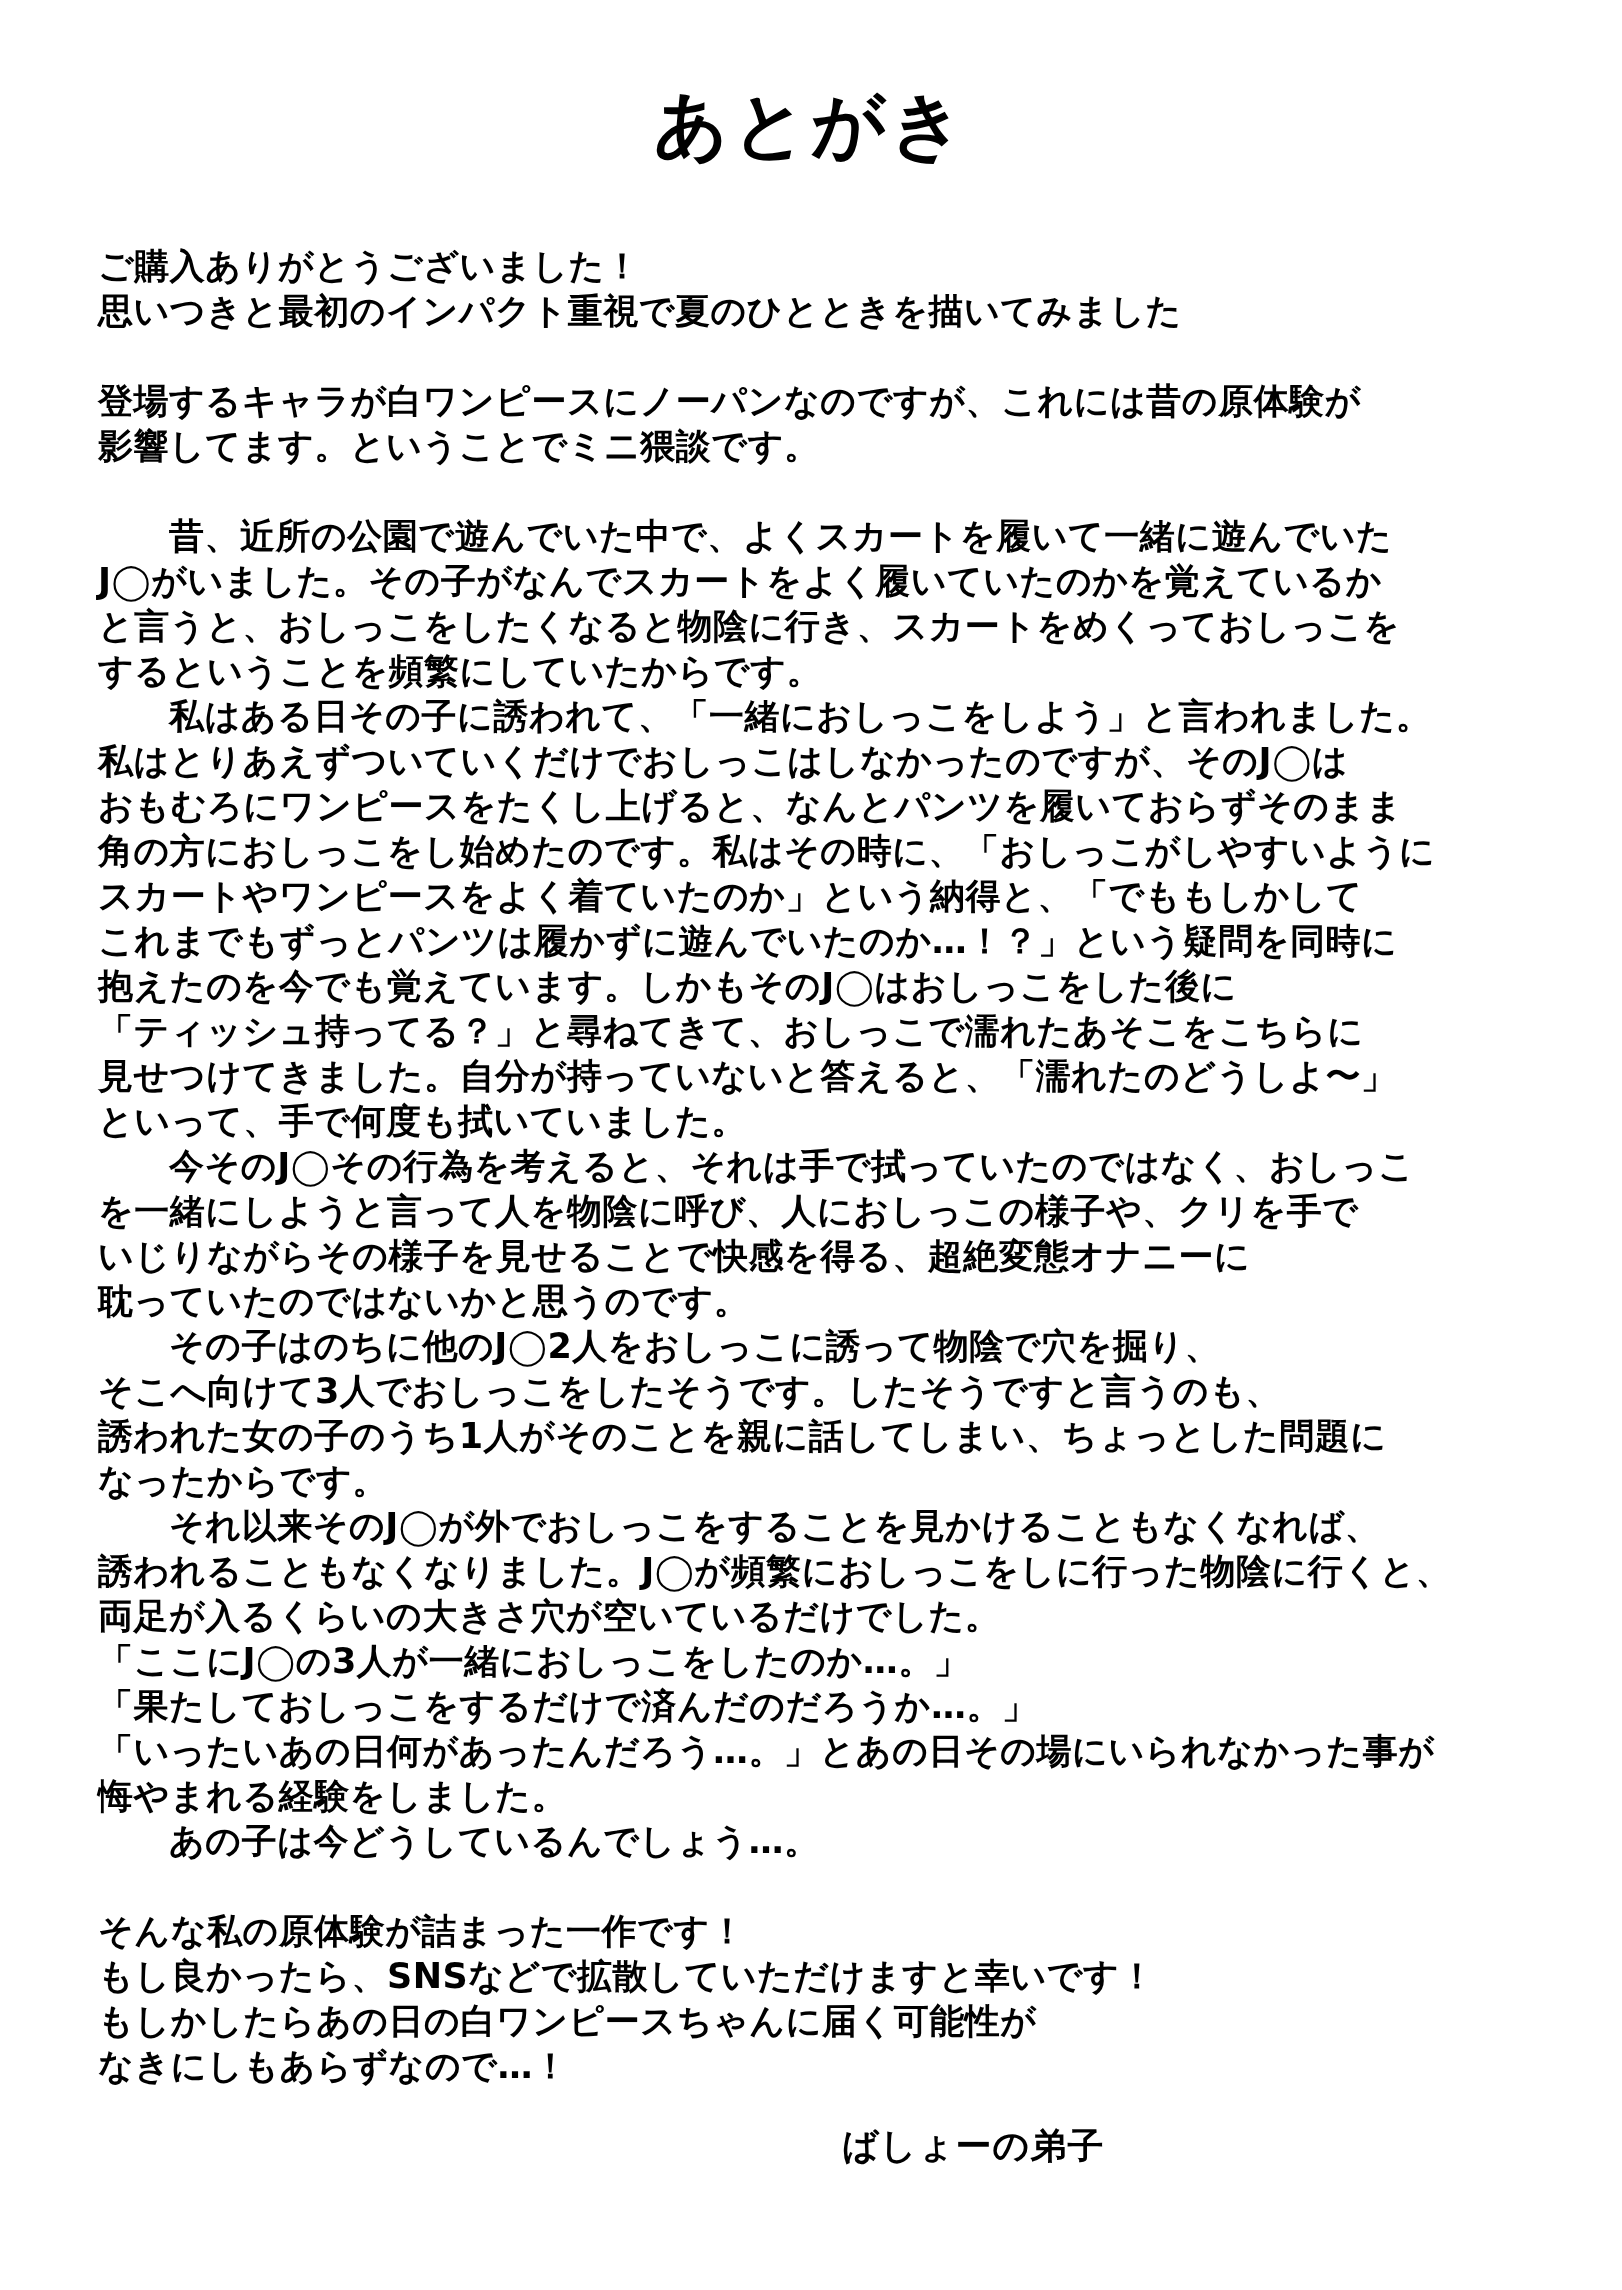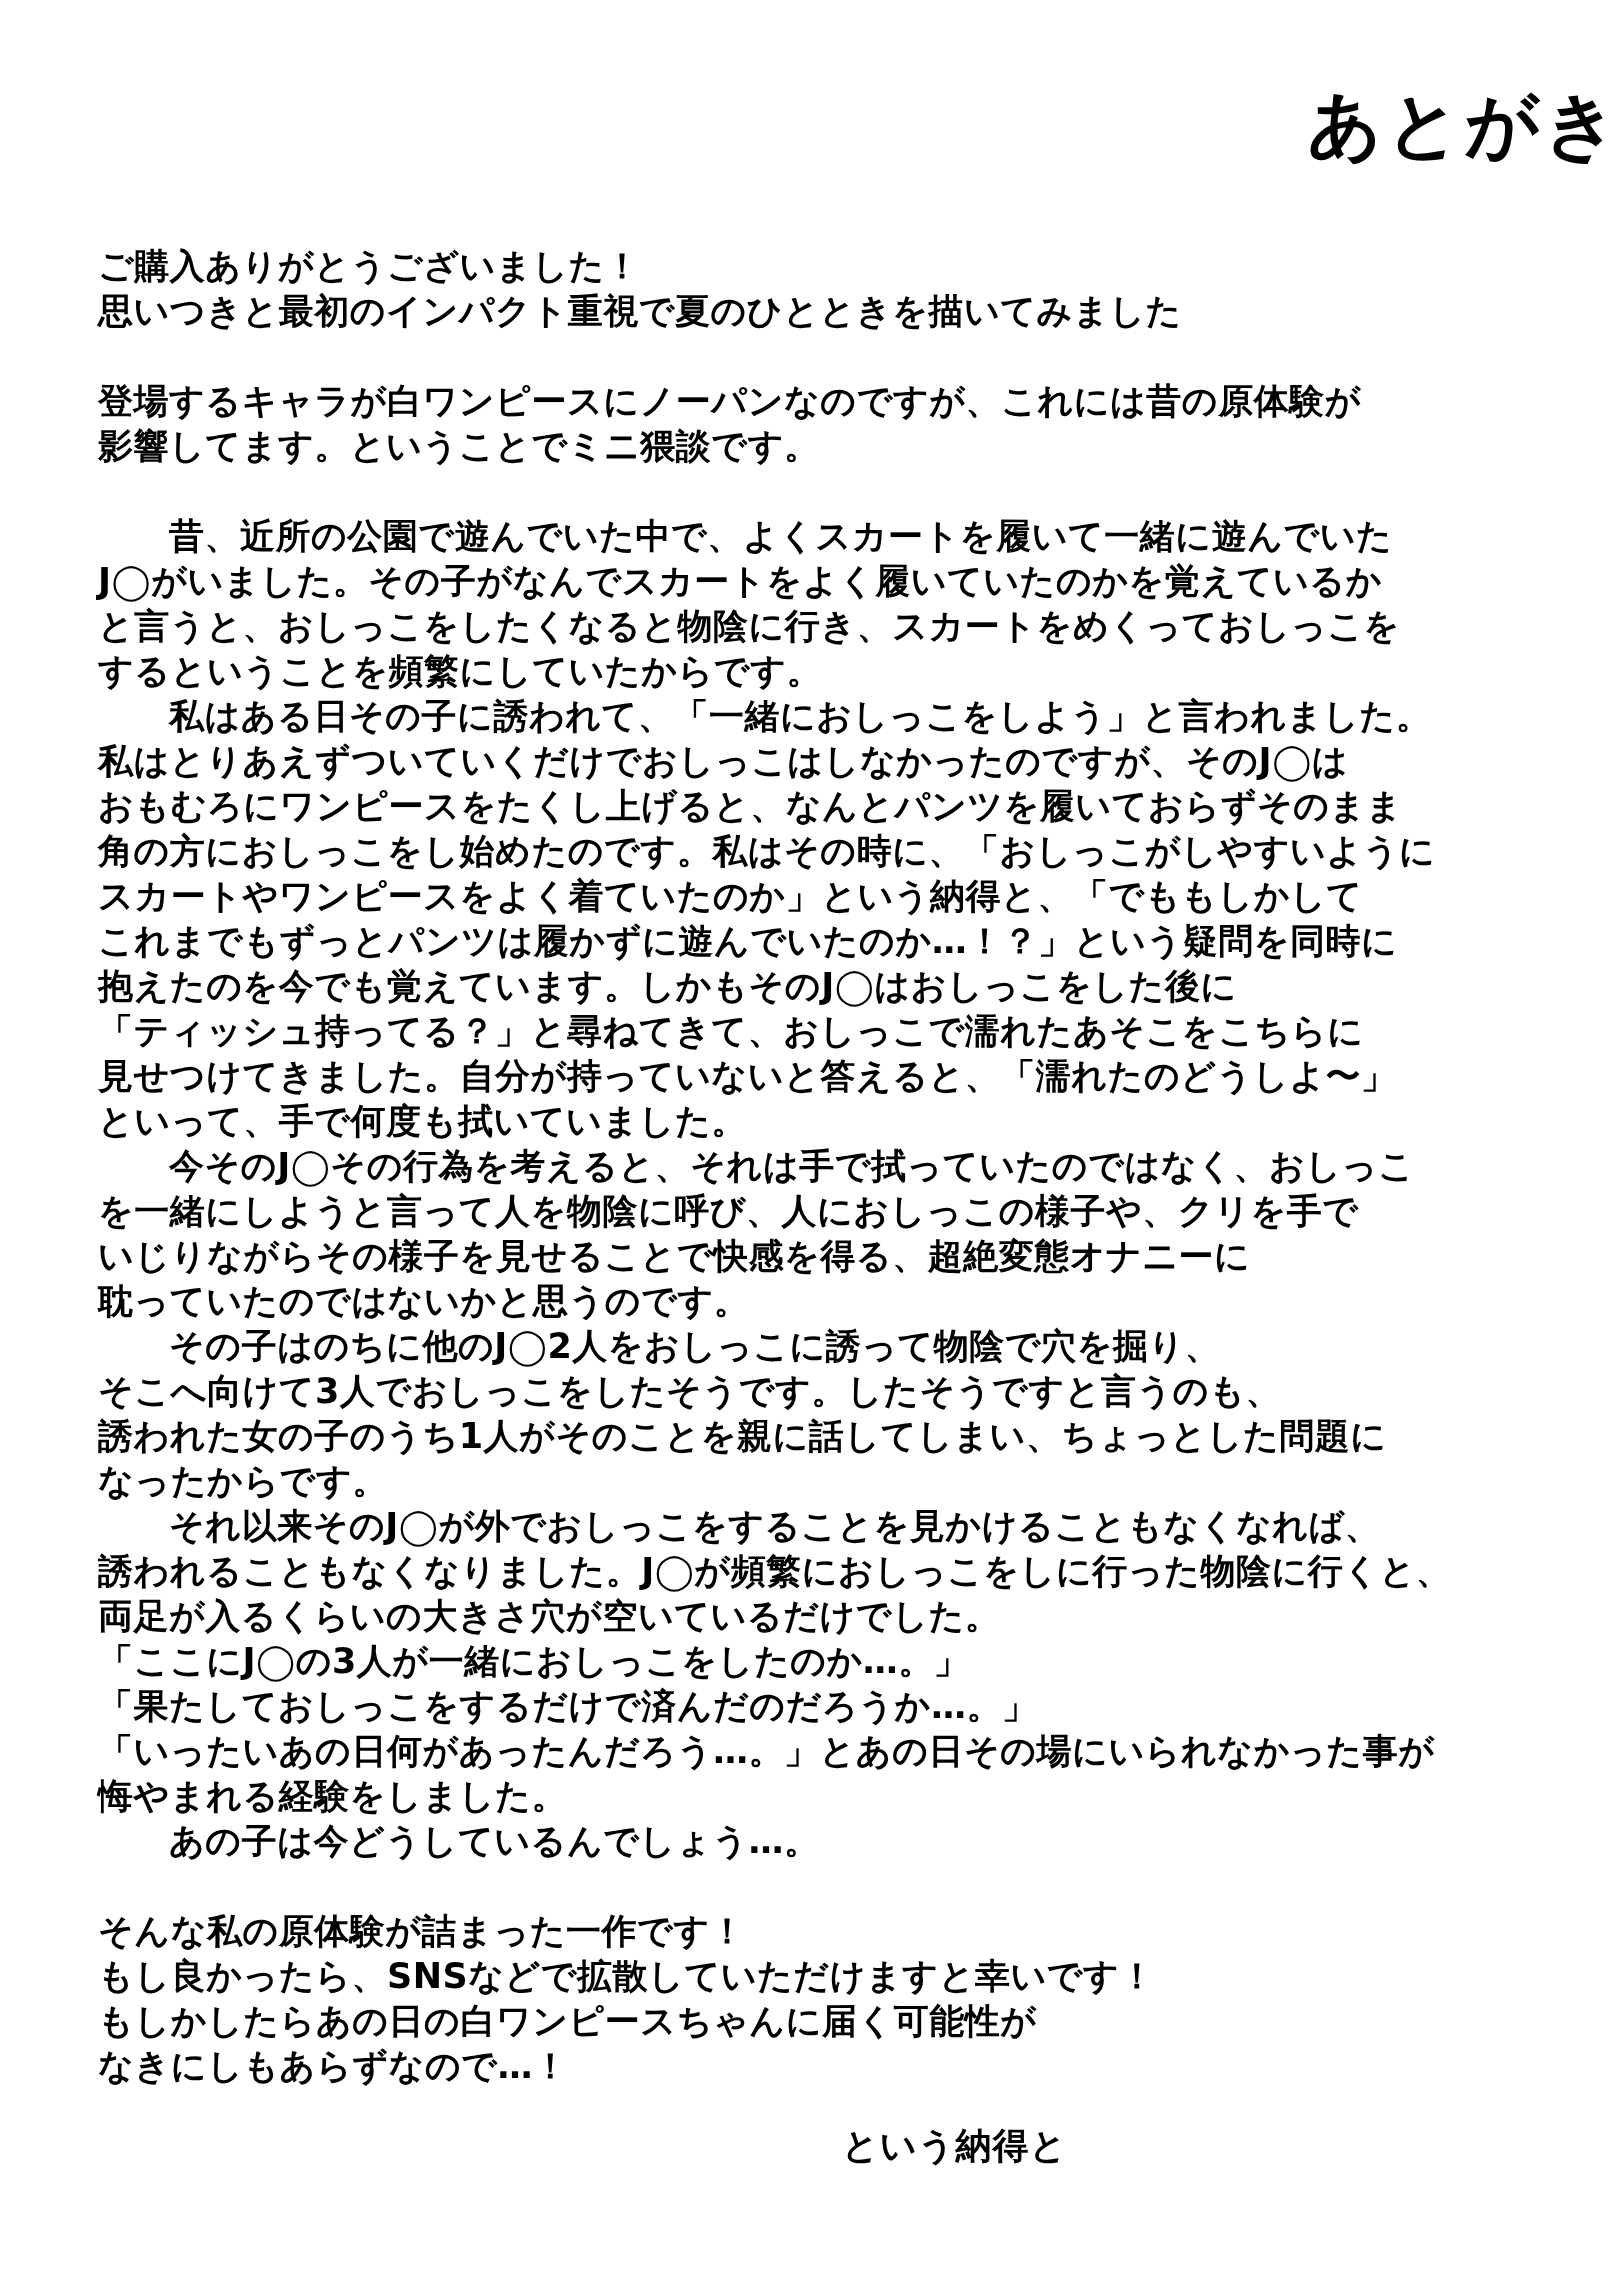--- a/index.html
+++ b/index.html
@@ -15,21 +15,21 @@
     background: #ffffff;
     color: #000000;
     font-family: "DejaVu Sans", sans-serif;
     overflow: hidden;
   }
   .title {
     position: absolute;
     top: 85px;
     left: 0;
     width: 100%;
-    text-align: right;
+    text-align: center;
     font-size: 73px;
     font-weight: bold;
     letter-spacing: 3.9px;
     line-height: 1.1;
   }
   .afterword-body {
     position: absolute;
     top: 244px;
     left: 98px;
     width: 1429px;
@@ -52,15 +52,15 @@
   }
 </style>
 </head>
 <body>
 
 <div class="page">
   <div class="title">あとがき</div>
 
   <div class="afterword-body"><div class="line">ご購入ありがとうございました！</div><div class="line">思いつきと最初のインパクト重視で夏のひとときを描いてみました</div><div class="line"></div><div class="line">登場するキャラが白ワンピースにノーパンなのですが、これには昔の原体験が</div><div class="line">影響してます。ということでミニ猥談です。</div><div class="line"></div><div class="line">　　昔、近所の公園で遊んでいた中で、よくスカートを履いて一緒に遊んでいた</div><div class="line">J◯がいました。その子がなんでスカートをよく履いていたのかを覚えているか</div><div class="line">と言うと、おしっこをしたくなると物陰に行き、スカートをめくっておしっこを</div><div class="line">するということを頻繁にしていたからです。</div><div class="line">　　私はある日その子に誘われて、「一緒におしっこをしよう」と言われました。</div><div class="line">私はとりあえずついていくだけでおしっこはしなかったのですが、そのJ◯は</div><div class="line">おもむろにワンピースをたくし上げると、なんとパンツを履いておらずそのまま</div><div class="line">角の方におしっこをし始めたのです。私はその時に、「おしっこがしやすいように</div><div class="line">スカートやワンピースをよく着ていたのか」という納得と、「でももしかして</div><div class="line">これまでもずっとパンツは履かずに遊んでいたのか…！？」という疑問を同時に</div><div class="line">抱えたのを今でも覚えています。しかもそのJ◯はおしっこをした後に</div><div class="line">「ティッシュ持ってる？」と尋ねてきて、おしっこで濡れたあそこをこちらに</div><div class="line">見せつけてきました。自分が持っていないと答えると、「濡れたのどうしよ〜」</div><div class="line">といって、手で何度も拭いていました。</div><div class="line">　　今そのJ◯その行為を考えると、それは手で拭っていたのではなく、おしっこ</div><div class="line">を一緒にしようと言って人を物陰に呼び、人におしっこの様子や、クリを手で</div><div class="line">いじりながらその様子を見せることで快感を得る、超絶変態オナニーに</div><div class="line">耽っていたのではないかと思うのです。</div><div class="line">　　その子はのちに他のJ◯2人をおしっこに誘って物陰で穴を掘り、</div><div class="line">そこへ向けて3人でおしっこをしたそうです。したそうですと言うのも、</div><div class="line">誘われた女の子のうち1人がそのことを親に話してしまい、ちょっとした問題に</div><div class="line">なったからです。</div><div class="line">　　それ以来そのJ◯が外でおしっこをすることを見かけることもなくなれば、</div><div class="line">誘われることもなくなりました。J◯が頻繁におしっこをしに行った物陰に行くと、</div><div class="line">両足が入るくらいの大きさ穴が空いているだけでした。</div><div class="line">「ここにJ◯の3人が一緒におしっこをしたのか…。」</div><div class="line">「果たしておしっこをするだけで済んだのだろうか…。」</div><div class="line">「いったいあの日何があったんだろう…。」とあの日その場にいられなかった事が</div><div class="line">悔やまれる経験をしました。</div><div class="line">　　あの子は今どうしているんでしょう…。</div><div class="line"></div><div class="line">そんな私の原体験が詰まった一作です！</div><div class="line">もし良かったら、SNSなどで拡散していただけますと幸いです！</div><div class="line">もしかしたらあの日の白ワンピースちゃんに届く可能性が</div><div class="line">なきにしもあらずなので…！</div></div>
 
-  <div class="signature">という納得と</div>
+  <div class="signature">ばしょーの弟子</div>
 </div>
 
 
 </body></html>

